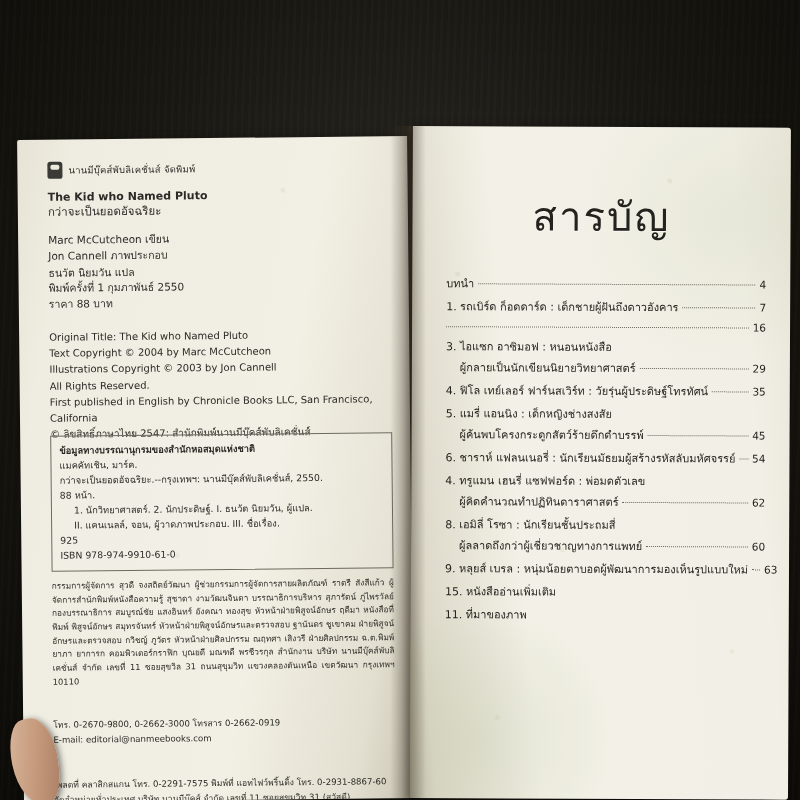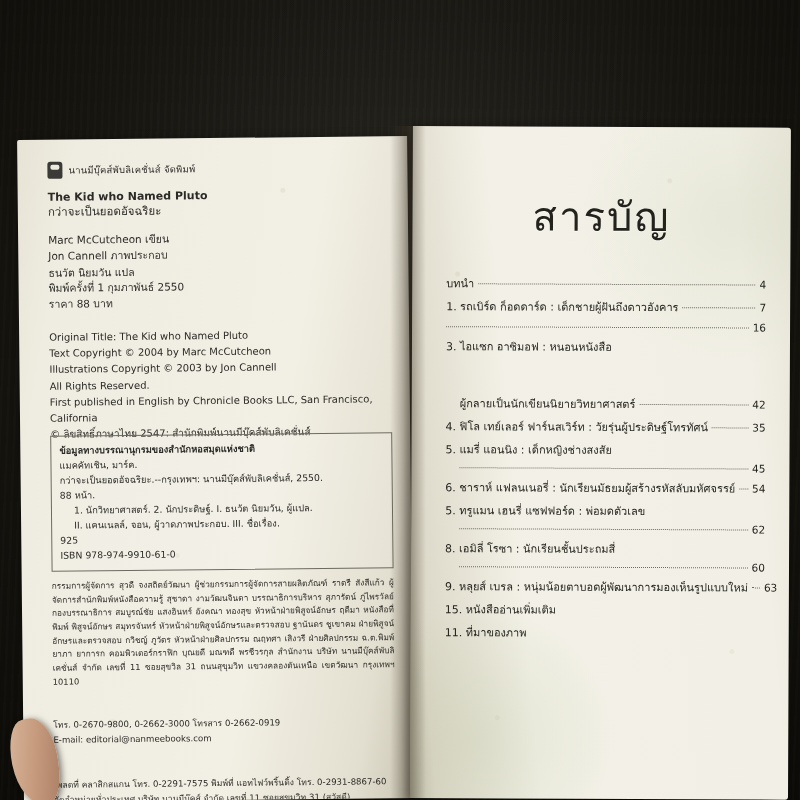--- a/index.html
+++ b/index.html
@@ -223,21 +223,21 @@
   }
   .toc-page { flex: none; font-size: 10.5px; }
   .toc-sub {
     padding-left: 14px;
     display: flex;
     align-items: baseline;
     gap: 4px;
     white-space: nowrap;
     margin-top: 3px;
   }
-  .toc-sub .toc-label { flex: none; margin-top: 36px; }
+  .toc-sub .toc-label { flex: none; }
 </style>
 </head>
 <body>
 
 <div id="page">
   <div id="backdrop"></div>
 
   <div id="book">
 
     <div class="page" id="left-page">
@@ -329,65 +329,68 @@
           </div>
         </div>
 
         <div class="toc-entry">
           <div class="toc-line">
             <span class="toc-label">3. ไอแซก อาซิมอฟ : หนอนหนังสือ</span>
           </div>
           <div class="toc-sub">
             <span class="toc-label">ผู้กลายเป็นนักเขียนนิยายวิทยาศาสตร์</span>
             <span class="toc-dots"></span>
-            <span class="toc-page">42</span>
+            <span class="toc-page">29</span>
           </div>
         </div>
 
         <div class="toc-entry">
           <div class="toc-line">
             <span class="toc-label">4. ฟิโล เทย์เลอร์ ฟาร์นสเวิร์ท : วัยรุ่นผู้ประดิษฐ์โทรทัศน์</span>
             <span class="toc-dots"></span>
             <span class="toc-page">35</span>
           </div>
         </div>
 
         <div class="toc-entry">
           <div class="toc-line">
             <span class="toc-label">5. แมรี่ แอนนิง : เด็กหญิงช่างสงสัย</span>
           </div>
           <div class="toc-sub">
+            <span class="toc-label">ผู้ค้นพบโครงกระดูกสัตว์ร้ายดึกดำบรรพ์</span>
             <span class="toc-dots"></span>
             <span class="toc-page">45</span>
           </div>
         </div>
 
         <div class="toc-entry">
           <div class="toc-line">
             <span class="toc-label">6. ชาราห์ แฟลนเนอรี่ : นักเรียนมัธยมผู้สร้างรหัสลับมหัศจรรย์</span>
             <span class="toc-dots"></span>
             <span class="toc-page">54</span>
           </div>
         </div>
 
         <div class="toc-entry">
           <div class="toc-line">
-            <span class="toc-label">5. ทรูแมน เฮนรี่ แซฟฟอร์ด : พ่อมดตัวเลข</span>
+            <span class="toc-label">4. ทรูแมน เฮนรี่ แซฟฟอร์ด : พ่อมดตัวเลข</span>
           </div>
           <div class="toc-sub">
+            <span class="toc-label">ผู้คิดคำนวณทำปฏิทินดาราศาสตร์</span>
             <span class="toc-dots"></span>
             <span class="toc-page">62</span>
           </div>
         </div>
 
         <div class="toc-entry">
           <div class="toc-line">
             <span class="toc-label">8. เอมิลี่ โรซา : นักเรียนชั้นประถมสี่</span>
           </div>
           <div class="toc-sub">
+            <span class="toc-label">ผู้ลลาดถึงกว่าผู้เชี่ยวชาญทางการแพทย์</span>
             <span class="toc-dots"></span>
             <span class="toc-page">60</span>
           </div>
         </div>
 
         <div class="toc-entry">
           <div class="toc-line">
             <span class="toc-label">9. หลุยส์ เบรล : หนุ่มน้อยตาบอดผู้พัฒนาการมองเห็นรูปแบบใหม่</span>
             <span class="toc-dots"></span>
             <span class="toc-page">63</span>

